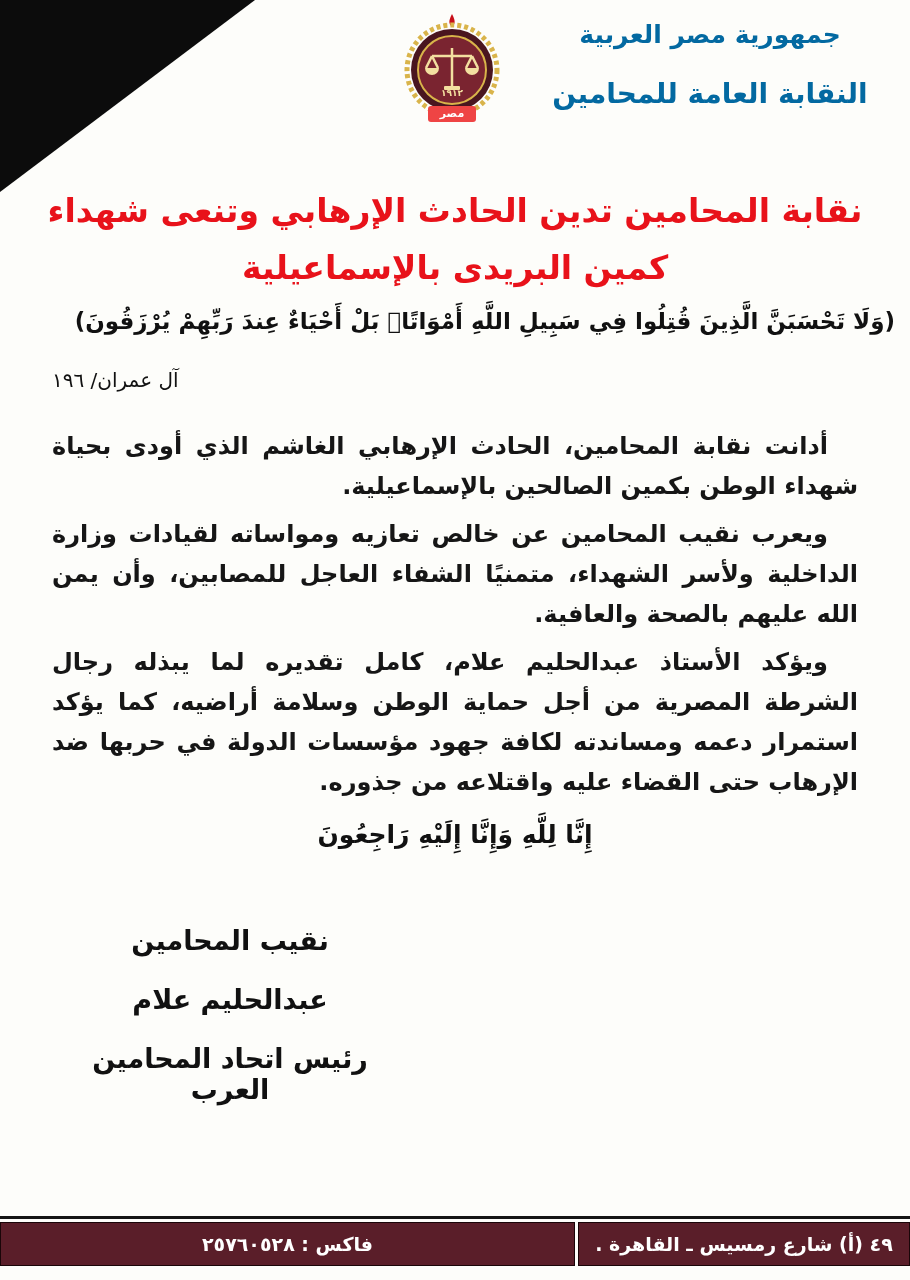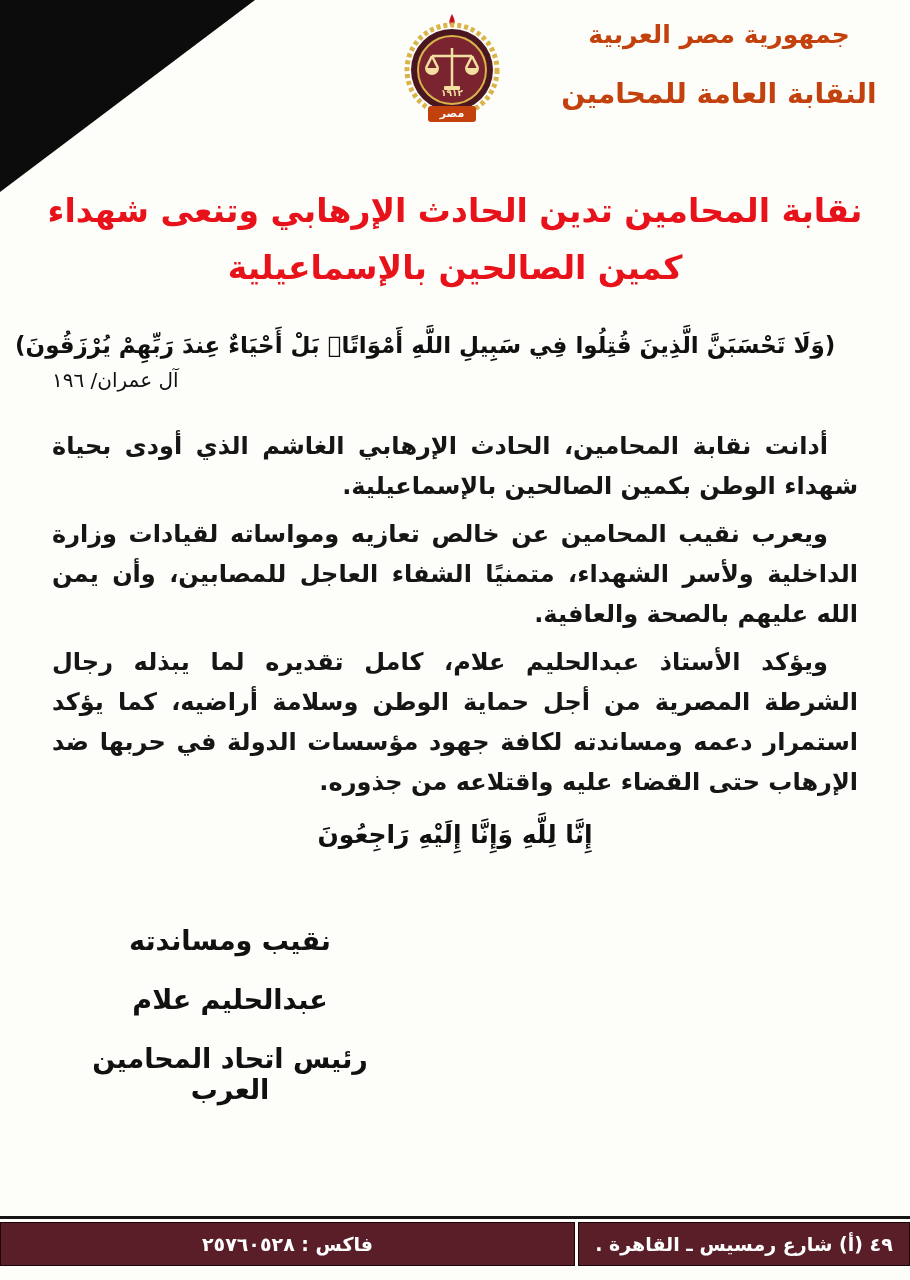--- a/index.html
+++ b/index.html
@@ -38,58 +38,58 @@
     position: absolute;
     bottom
 
 : 26px; left: 0; right: 0;
     font-size: 9px; font-weight: bold; color: #f3dfa0;
     direction: rtl;
   }
   .logo-banner {
     position: absolute;
     bottom: 2px; left: 24px; right: 24px;
-    background: #c2410c;
+    background: #ef4444;
     color: #ffffff;
     font-size: 11px; font-weight: bold;
     border-radius: 3px;
     direction: rtl;
     line-height: 16px;
   }
 
   
   .org-block {
     position: absolute;
-    top: 20px; right: 26px;
+    top: 20px; right: 35px;
     width: 330px;
     text-align: center;
     direction: rtl;
-    color: #c2410c;
+    color: #0369a1;
     font-weight: bold;
   }
   .org-line1 { font-size: 25px; letter-spacing: 1px; }
   .org-line2 { font-size: 28px; margin-top: 28px; }
 
   
   .doc-title {
     position: absolute;
     top: 182px; left: 35px; right: 35px;
     text-align: center;
     direction: rtl;
     color: #e8121a;
     font-weight: bold;
     font-size: 33px;
     line-height: 57px;
   }
 
   
   .verse {
     position: absolute;
-    top: 332px; left: 15px; right: 15px;
-    text-align: left;
+    top: 308px; left: 15px; right: 15px;
+    text-align: right;
     direction: rtl;
     color: #111111;
     font-weight: bold;
     font-size: 23px;
   }
   .verse-ref {
     position: absolute;
     top: 368px; left: 52px;
     direction: rtl;
     color: #111111;
@@ -205,36 +205,36 @@
     <div class="logo-banner">مصر</div>
   </div>
 
   <div class="org-block">
     <div class="org-line1">جمهورية مصر العربية</div>
     <div class="org-line2">النقابة العامة للمحامين</div>
   </div>
 
   <div class="doc-title">
     <div>نقابة المحامين تدين الحادث الإرهابي وتنعى شهداء</div>
-    <div>كمين الصالحين بالإسماعيلية</div>
+    <div>كمين البريدى بالإسماعيلية</div>
   </div>
 
   <div class="verse">(وَلَا تَحْسَبَنَّ الَّذِينَ قُتِلُوا فِي سَبِيلِ اللَّهِ أَمْوَاتًاۚ بَلْ أَحْيَاءٌ عِندَ رَبِّهِمْ يُرْزَقُونَ)</div>
   <div class="verse-ref">آل عمران/ ١٩٦</div>
 
   <div class="body-text">
     <p>أدانت نقابة المحامين، الحادث الإرهابي الغاشم الذي أودى بحياة شهداء الوطن بكمين الصالحين بالإسماعيلية.</p>
     <p>ويعرب نقيب المحامين عن خالص تعازيه ومواساته لقيادات وزارة الداخلية ولأسر الشهداء، متمنيًا الشفاء العاجل للمصابين، وأن يمن الله عليهم بالصحة والعافية.</p>
     <p>ويؤكد الأستاذ عبدالحليم علام، كامل تقديره لما يبذله رجال الشرطة المصرية من أجل حماية الوطن وسلامة أراضيه، كما يؤكد استمرار دعمه ومساندته لكافة جهود مؤسسات الدولة في حربها ضد الإرهاب حتى القضاء عليه واقتلاعه من جذوره.</p>
   </div>
 
   <div class="closing-verse">إِنَّا لِلَّهِ وَإِنَّا إِلَيْهِ رَاجِعُونَ</div>
 
   <div class="signature">
-    <div>نقيب ومساندته</div>
+    <div>نقيب المحامين</div>
     <div>عبدالحليم علام</div>
     <div>رئيس اتحاد المحامين العرب</div>
   </div>
 
   <div class="footer">
     <div class="footer-rule"></div>
     <div class="footer-bar">
       <div class="footer-seg seg-address">٤٩ (أ) شارع رمسيس ـ القاهرة .</div>
       <div class="footer-seg seg-fax">فاكس : ٢٥٧٦٠٥٢٨</div>
     </div>

